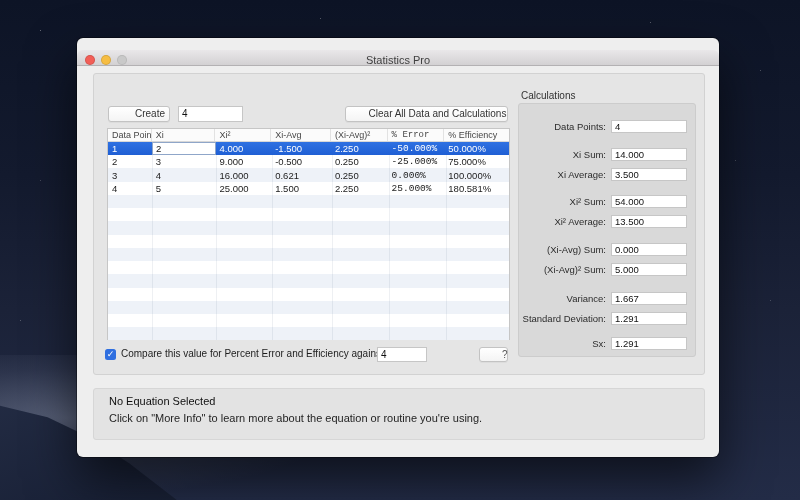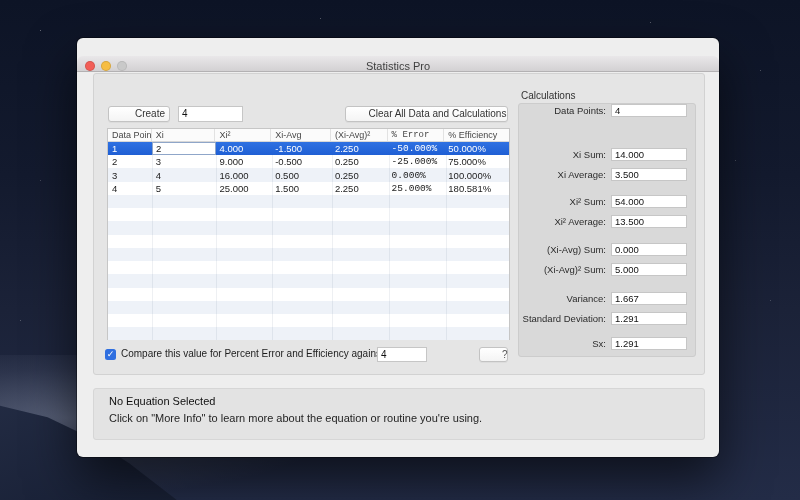--- a/index.html
+++ b/index.html
@@ -19,21 +19,21 @@
   .mist { position:absolute; left:-80px; top:355px; width:420px; height:140px;
     background:radial-gradient(ellipse at 35% 45%, rgba(130,138,160,.55) 0%, rgba(90,98,122,.25) 45%, rgba(40,48,70,0) 72%); }
   .mountain { position:absolute; left:0; bottom:0; width:340px; height:115px;
     background:linear-gradient(160deg,#232c44 0%,#1a2238 60%,#161d30 100%);
     clip-path:polygon(0 18%, 14% 28%, 26% 45%, 38% 68%, 52% 100%, 0 100%); }
 
   
   .window { position:absolute; left:77px; top:38px; width:642px; height:419px;
     background:#eeeeee; border-radius:6px;
     box-shadow:0 22px 50px rgba(0,0,0,.6), 0 0 0 1px rgba(0,0,0,.35); }
-  .titlebar { position:absolute; left:0; top:18px; width:100%; height:16px;
+  .titlebar { position:absolute; left:0; top:12px; width:100%; height:16px;
     background:linear-gradient(#e9e7e9,#d3d1d3); border-bottom:1px solid #b3b1b3;
     border-radius:6px 6px 0 0; }
   .title { position:absolute; left:0; right:0; top:0; height:20px; line-height:20px;
     text-align:center; font-size:11px; color:#3f3f3f; }
   .traffic { position:absolute; left:8px; top:5px; display:flex; gap:6px; }
   .tl { width:10px; height:10px; border-radius:50%; }
   .tl.red { background:#f25e57; border:1px solid rgba(0,0,0,.12); }
   .tl.yellow { background:#f6bd43; border:1px solid rgba(0,0,0,.12); }
   .tl.gray { background:#c9c9c9; border:1px solid rgba(0,0,0,.08); }
 
@@ -163,21 +163,21 @@
           <span class="td c2">9.000</span>
           <span class="td c3">-0.500</span>
           <span class="td c4">0.250</span>
           <span class="td c5">-25.000%</span>
           <span class="td c6">75.000%</span>
         </div>
         <div class="tr">
           <span class="td c0">3</span>
           <span class="td c1">4</span>
           <span class="td c2">16.000</span>
-          <span class="td c3">0.500</span>
+          <span class="td c3">0.621</span>
           <span class="td c4">0.250</span>
           <span class="td c5">0.000%</span>
           <span class="td c6">100.000%</span>
         </div>
         <div class="tr">
           <span class="td c0">4</span>
           <span class="td c1">5</span>
           <span class="td c2">25.000</span>
           <span class="td c3">1.500</span>
           <span class="td c4">2.250</span>
@@ -187,21 +187,21 @@
       </div>
     </div>
 
     <div class="checkbox">✓</div>
     <div class="compare-label">Compare this value for Percent Error and Efficiency against Xi:</div>
     <div class="tfield compare-field">4</div>
     <div class="btn help-btn">?</div>
 
     <div class="calc-title">Calculations</div>
     <div class="calc-panel">
-      <div class="calc-row" style="top:0">
+      <div class="calc-row" style="top:16px">
         <span class="calc-label">Data Points:</span>
         <span class="calc-field">4</span>
       </div>
       <div class="calc-row" style="top:44px">
         <span class="calc-label">Xi Sum:</span>
         <span class="calc-field">14.000</span>
       </div>
       <div class="calc-row" style="top:64px">
         <span class="calc-label">Xi Average:</span>
         <span class="calc-field">3.500</span>

